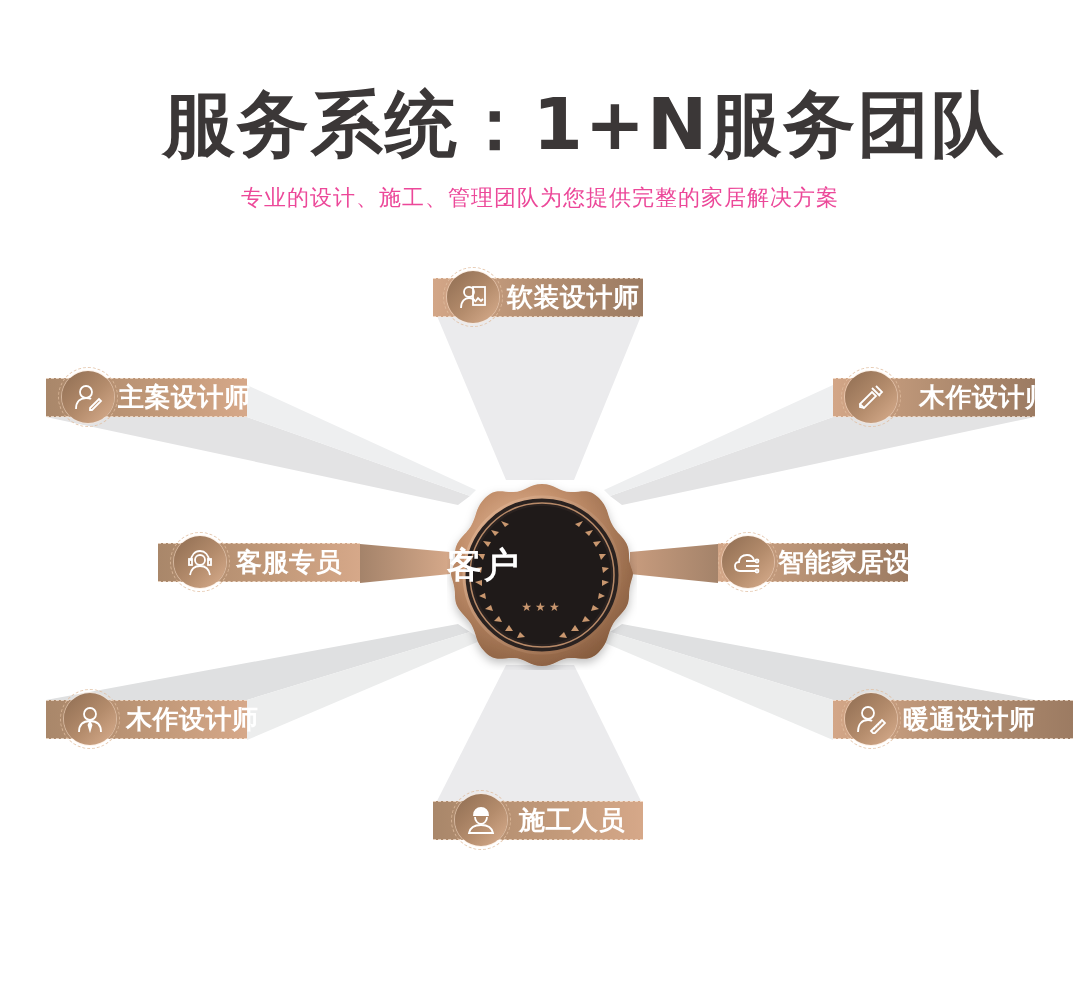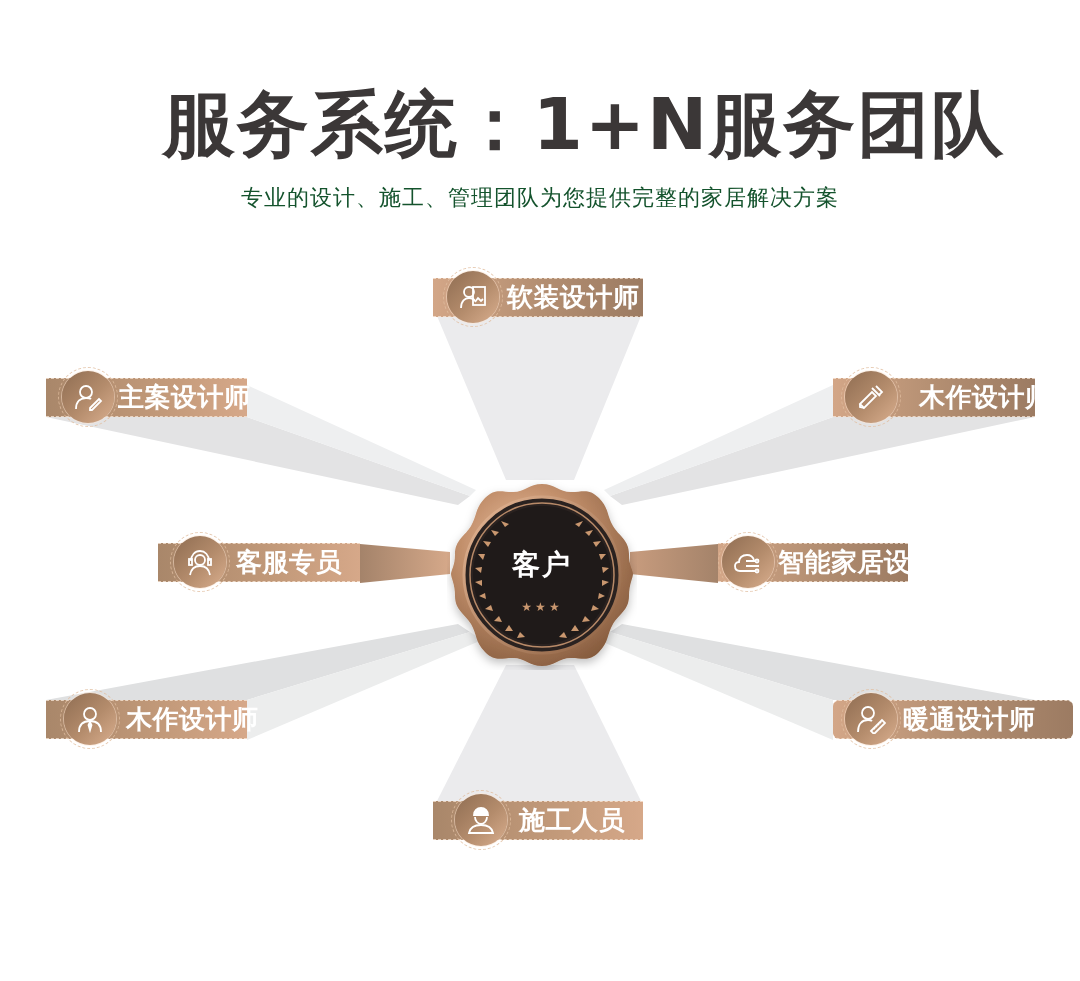--- a/index.html
+++ b/index.html
@@ -1,21 +1,21 @@
 <!DOCTYPE html>
 <html><head>
 <meta charset="utf-8">
 <style>
   html, body { margin:0; padding:0; background:#ffffff; }
   body { width:1080px; height:981px; position:relative; overflow:hidden;
          font-family:"DejaVu Sans","Liberation Sans",sans-serif; }
   .title { position:absolute; left:0; top:78px; width:1080px; text-align:center;
            font-size:72px; font-weight:bold; color:#3b3737; letter-spacing:2px; line-height:92px;margin-left:44px; }
   .subtitle { position:absolute; left:0; top:183px; width:1080px; text-align:center;
-              font-size:22px; color:#14532d; letter-spacing:1px; line-height:30px; }
+              font-size:22px; color:#ec4899; letter-spacing:1px; line-height:30px; }
   svg.beams { position:absolute; left:0; top:0; }
   .tag { position:absolute; height:39px; box-sizing:border-box;
          border-top:1px dashed rgba(255,240,225,0.7); border-bottom:1px dashed rgba(255,240,225,0.7);
          display:flex; align-items:center; color:#fff; font-weight:bold; font-size:26px; }
   .tag.lr { background:linear-gradient(90deg,#a9876a 0%,#c39a7a 60%,#d6a889 100%); }
   .tag.rl { background:linear-gradient(90deg,#d3a687 0%,#b48f72 50%,#9c7b62 100%); }
   .tag .badge { position:absolute; top:-8px; width:52px; height:52px; border-radius:50%;
          background:linear-gradient(135deg,#8f6d52 0%,#b48c6c 55%,#d9ae8e 100%);
          box-shadow:0 0 0 1px rgba(255,230,210,0.5); display:flex; align-items:center; justify-content:center; }
   .tag .badge::after { content:""; position:absolute; inset:-4px; border-radius:50%;
@@ -106,21 +106,21 @@
     <path d="M152,76 l7,0 l-5,6 z"></path>
       <path d="M155,89 l7,1 l-6,5 z"></path>
       <path d="M155,102 l7,2 l-7,4 z"></path>
     <path d="M152,115 l6,3 l-7,3 z"></path>
       <path d="M146,127 l6,4 l-8,2 z"></path>
       <path d="M138,138 l5,5 l-8,1 z"></path>
     <path d="M128,147 l4,6 l-8,0 z"></path>
       <path d="M117,154 l3,6 l-8,-1 z"></path>
   </g>
 </svg>
-<div style="position:absolute;left:447px;top:540px;width:190px;text-align:center;color:#fff;font-size:28px;font-weight:bold;line-height:50px;letter-spacing:2px;">客户</div>
+<div style="position:absolute;left:447px;top:540px;width:190px;color:#fff;font-size:35px;font-weight:bold;line-height:50px;letter-spacing:2px;">客户</div>
 <div style="position:absolute;left:447px;top:600px;width:190px;text-align:center;color:#c9976f;font-size:12px;letter-spacing:3px;">★★★</div>
 
 <div class="tag rl" style="left:433px;top:278px;width:210px;">
   <div class="badge" style="left:14px;">
     <svg width="30" height="30" viewBox="0 0 30 30" fill="none" stroke="#fff" stroke-width="1.8">
       <circle cx="11" cy="10" r="5"></circle>
         <path d="M3,26 c0,-7 4,-10 8,-10 c3,0 5,1 6,3"></path>
       <rect x="15" y="5" width="12" height="18"></rect>
         <path d="M17,20 l3,-4 l3,3 l2,-2"></path>
     </svg>
@@ -180,21 +180,21 @@
   <div class="badge" style="left:18px;">
     <svg width="30" height="30" viewBox="0 0 30 30" fill="none" stroke="#fff" stroke-width="1.8">
       <circle cx="15" cy="10" r="6"></circle>
         <path d="M4,28 c0,-8 5,-11 11,-11 c6,0 11,3 11,11"></path>
       <path d="M15,18 l-1.5,3 l1.5,5 l1.5,-5 z" fill="#fff"></path>
     </svg>
   </div>
   <span class="label" style="left:80px;">木作设计师</span>
 </div>
 
-<div class="tag rl" style="left:833px;top:700px;width:240px;border-radius:6px;">
+<div class="tag rl" style="left:833px;top:700px;width:240px;">
   <div class="badge" style="left:12px;">
     <svg width="30" height="30" viewBox="0 0 30 30" fill="none" stroke="#fff" stroke-width="1.8">
       <circle cx="12" cy="9" r="6"></circle>
         <path d="M2,28 c0,-8 4,-12 10,-12 c2,0 3,0 4,1"></path>
       <path d="M15,27 l11,-11 l3,3 l-11,11 z"></path>
         <path d="M18,24 l1,1 M20,22 l1,1 M22,20 l1,1 M24,18 l1,1"></path>
     </svg>
   </div>
   <span class="label" style="left:70px;">暖通设计师</span>
 </div>

